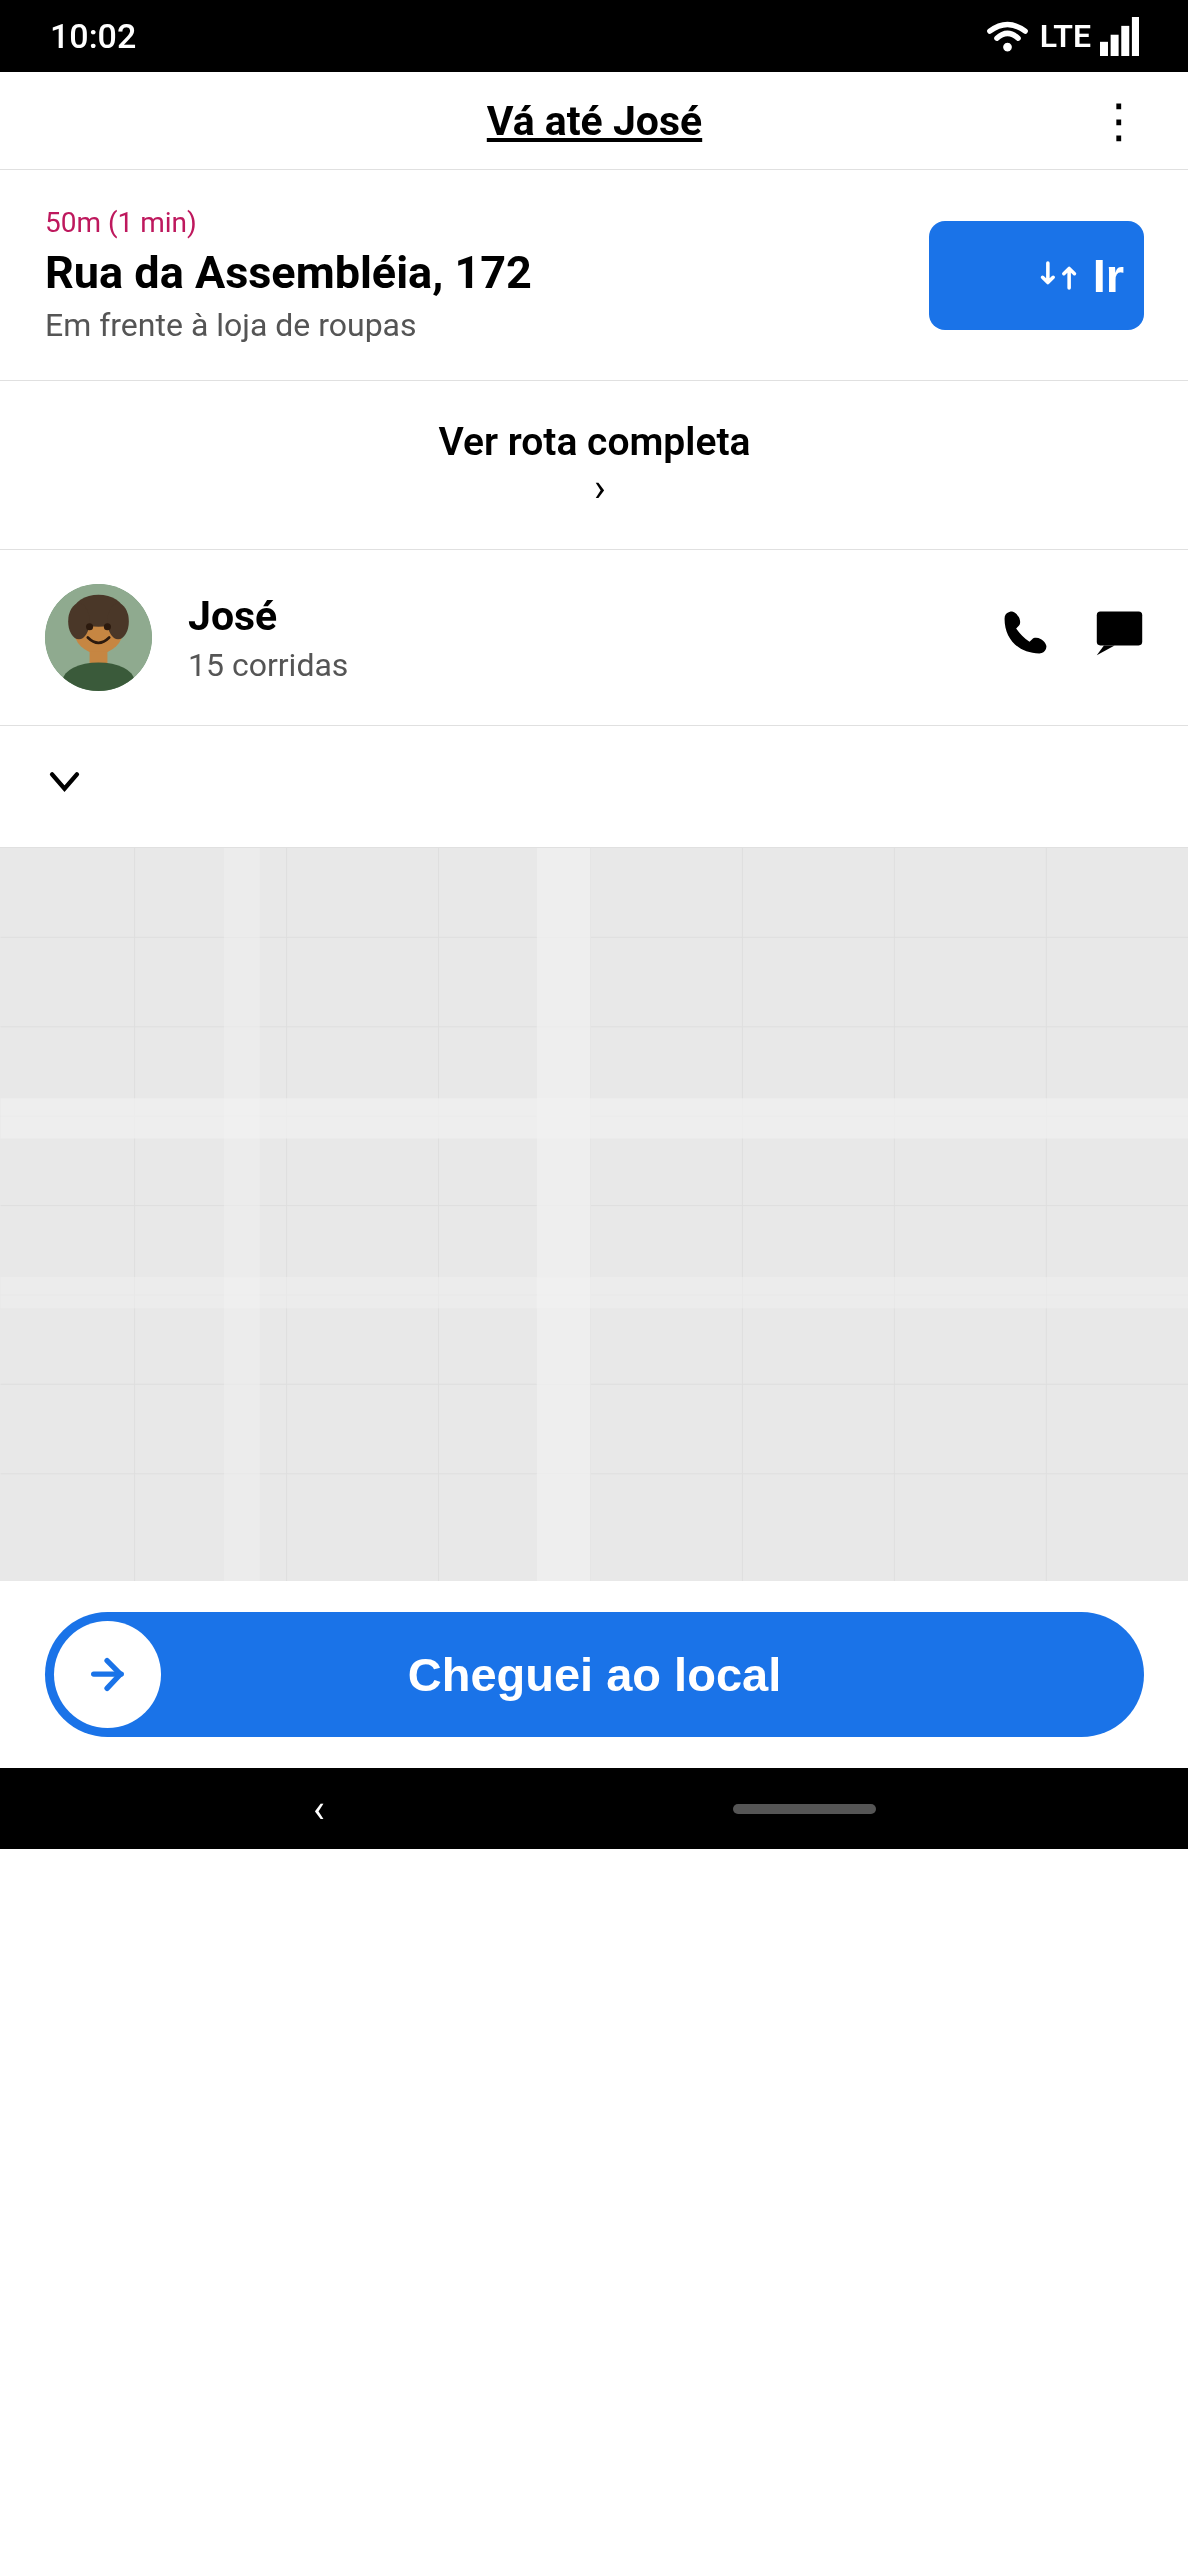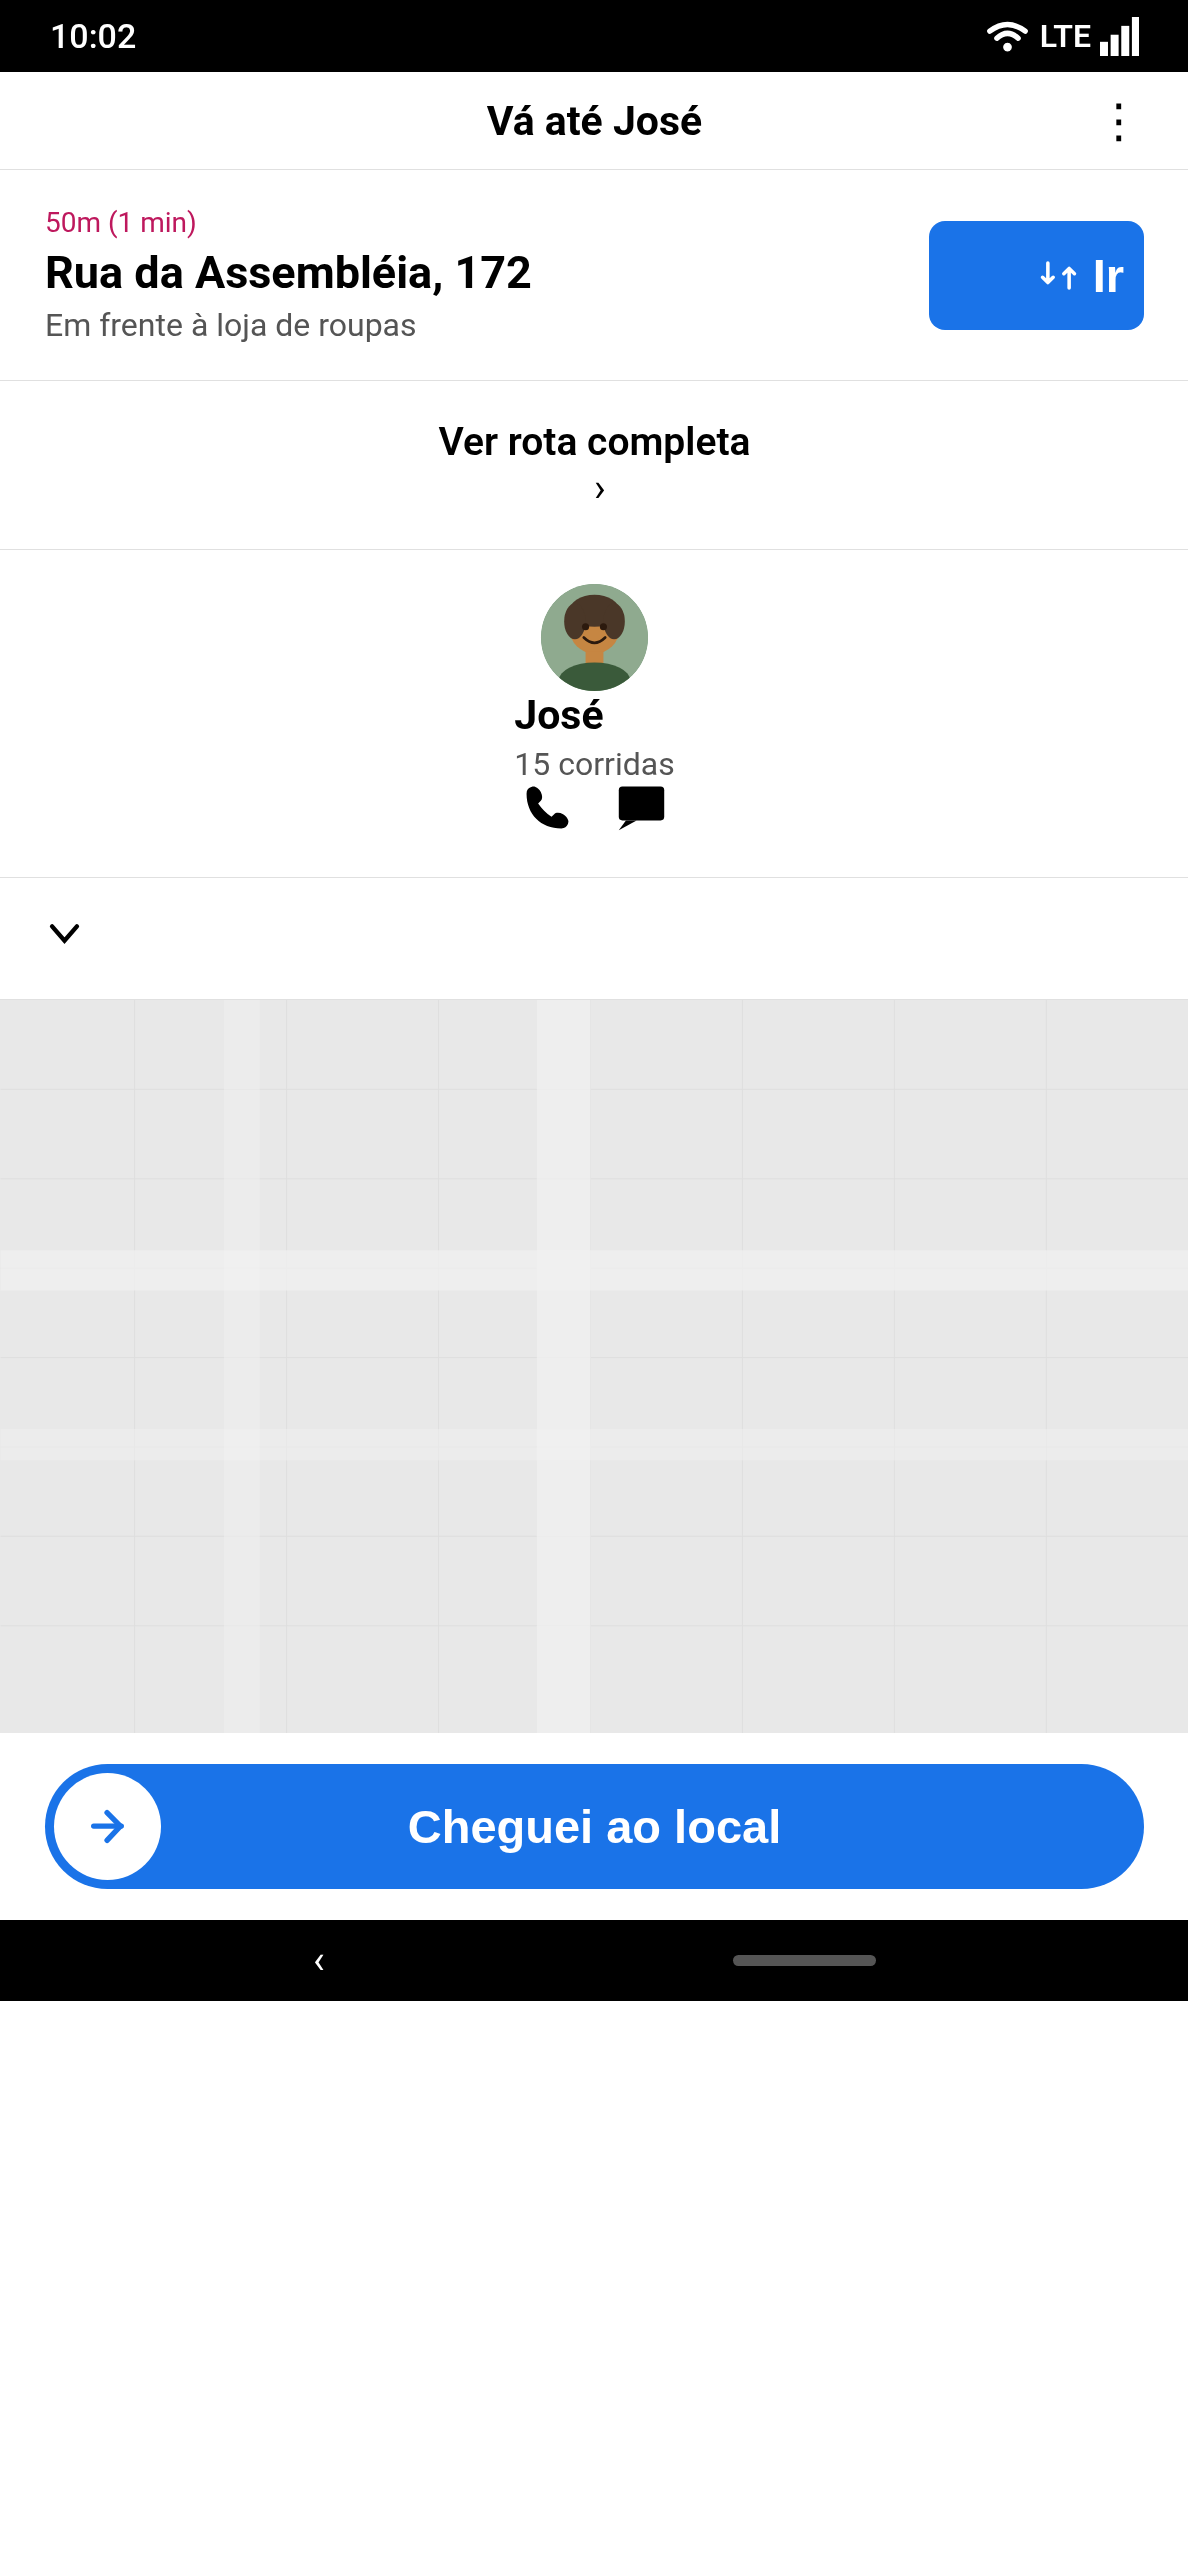--- a/index.html
+++ b/index.html
@@ -44,20 +44,21 @@
       display: flex;
       align-items: center;
       justify-content: center;
       position: relative;
       border-bottom: 0.9px solid #e0e0e0;
     }
     .header-title {
       font-size: 41px;
       font-weight: 700;
       color: #000000;
+      text-decoration: underline;
     }
     .header-menu {
       position: absolute;
       right: 45px;
       font-size: 47px;
       color: #000000;
       cursor: pointer;
       line-height: 1;
       letter-spacing: 1.8px;
     }
@@ -127,21 +128,21 @@
       color: #000000;
     }
 
     
     .driver-section {
       background: #ffffff;
       padding: 34px 45px;
       border-bottom: 0.9px solid #e0e0e0;
       display: flex;
       align-items: center;
-      flex-direction: column;
+      gap: 36px;
     }
     .driver-avatar {
       width: 107px;
       height: 107px;
       border-radius: 50%;
       overflow: hidden;
       flex-shrink: 0;
       background: #7a9e7e;
       display: flex;
       align-items: center;

